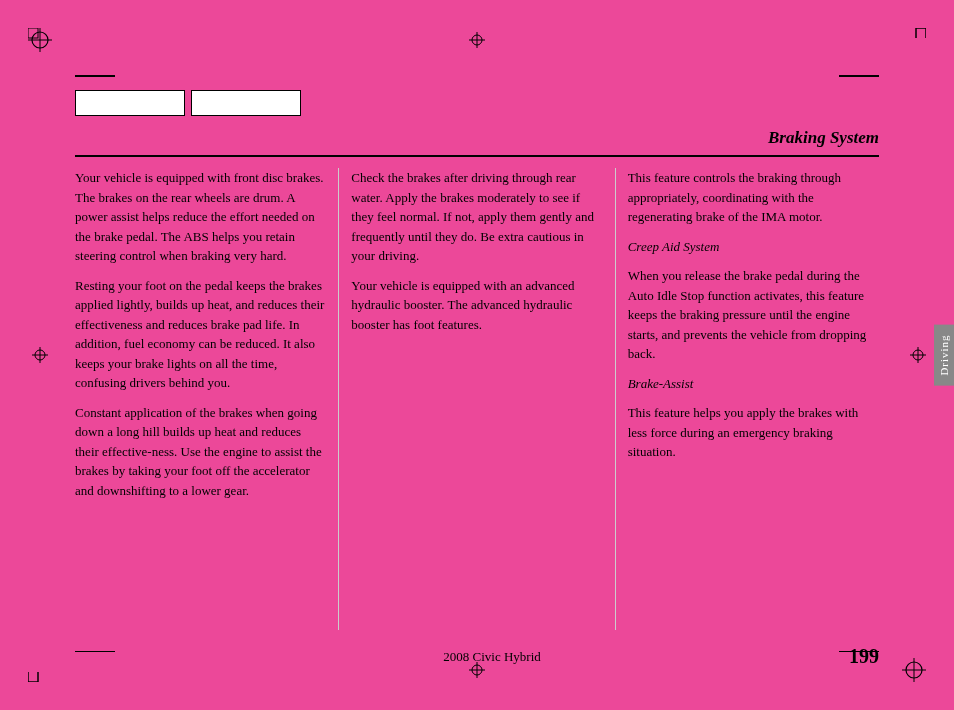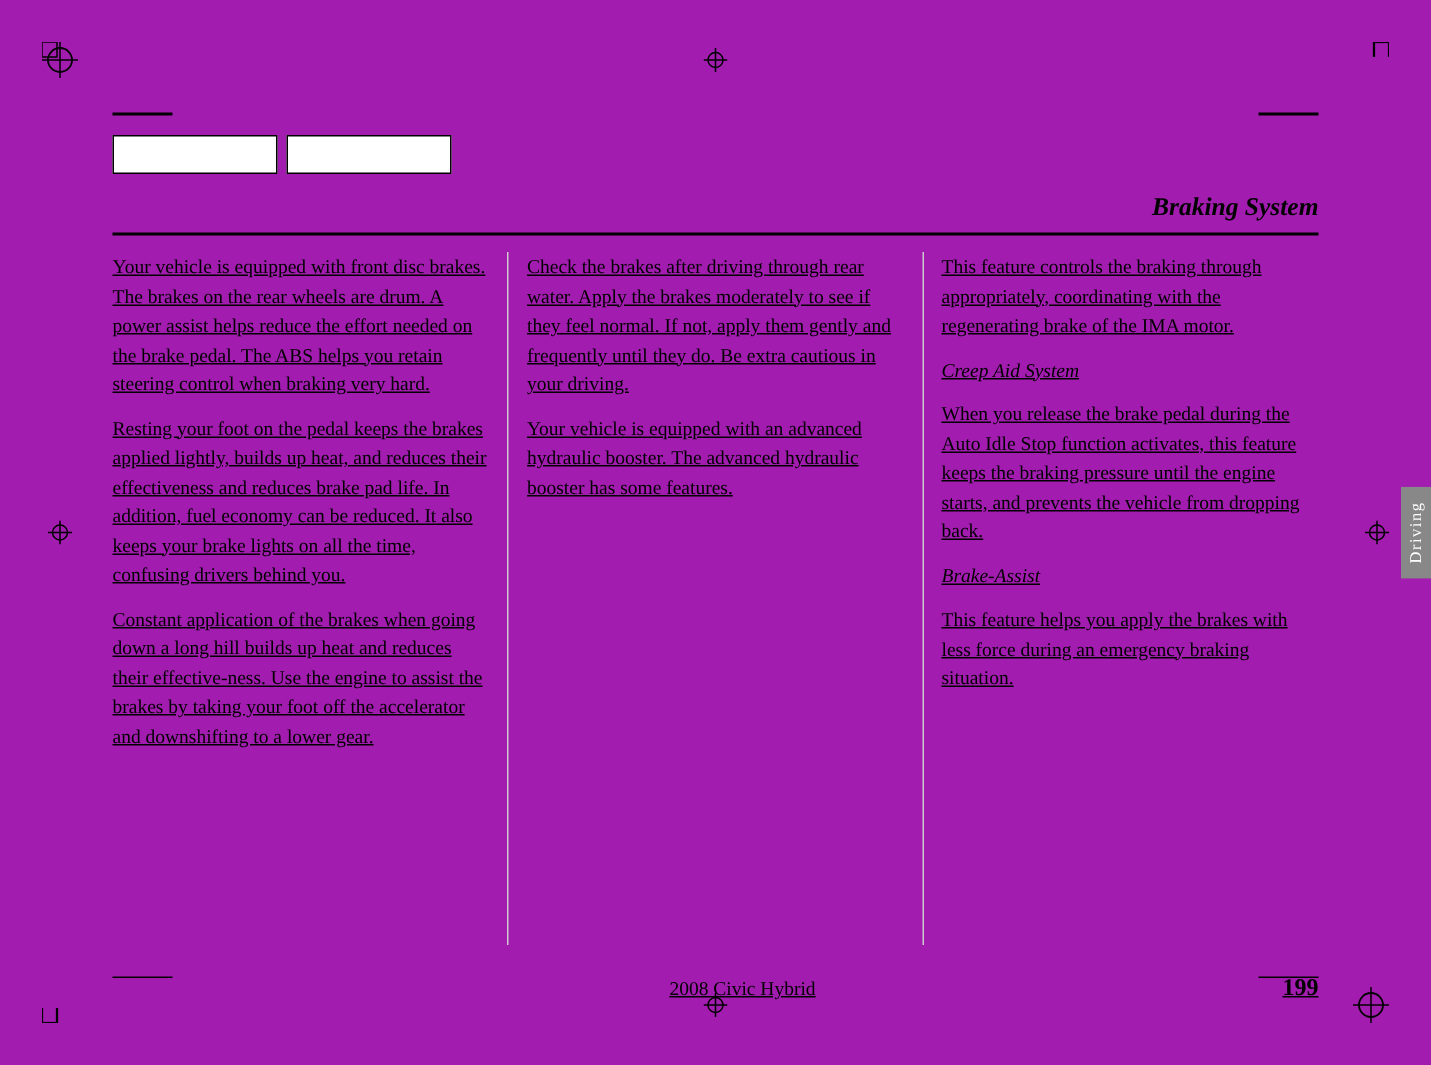--- a/index.html
+++ b/index.html
@@ -12,21 +12,21 @@
       color: #000;
       overflow: hidden;
       position: relative;
     }
 
     
     .page {
       width: 954px;
       height: 710px;
       position: relative;
-      background: #a21caf;
+      background: #ec4899;
     }
 
     
     .reg-mark {
       position: absolute;
       width: 24px;
       height: 24px;
     }
     .reg-mark.top-left { top: 28px; left: 28px; }
     .reg-mark.top-right { top: 28px; right: 28px; }
@@ -87,21 +87,20 @@
 
     
     .content-area {
       position: absolute;
       top: 168px;
       left: 75px;
       right: 75px;
       bottom: 80px;
       display: flex;
       gap: 0;
-      text-decoration: underline;
     }
 
     
     .col {
       flex: 1;
       padding: 0 10px;
       line-height: 1.5;
     }
     .col:first-child { padding-left: 0; }
     .col:last-child { padding-right: 0; }
@@ -128,31 +127,30 @@
     
     .footer {
       position: absolute;
       bottom: 42px;
       left: 75px;
       right: 75px;
       display: flex;
       justify-content: flex-start;
       align-items: center;
       font-size: 13px;
-      text-decoration: underline;
     }
 
     .footer-center {
       text-align: center;
       flex: 1;
     }
 
     .footer-right {
       font-weight: bold;
-      font-size: 16px;
+      font-size: 20px;
     }
 
     
   </style>
 </head>
 <body>
 
 <div class="page">
 
   <div class="reg-mark top-left">
@@ -234,21 +232,21 @@
     <div class="col">
       <p>Your vehicle is equipped with front disc brakes. The brakes on the rear wheels are drum. A power assist helps reduce the effort needed on the brake pedal. The ABS helps you retain steering control when braking very hard.</p>
       <p>Resting your foot on the pedal keeps the brakes applied lightly, builds up heat, and reduces their effectiveness and reduces brake pad life. In addition, fuel economy can be reduced. It also keeps your brake lights on all the time, confusing drivers behind you.</p>
       <p>Constant application of the brakes when going down a long hill builds up heat and reduces their effective-ness. Use the engine to assist the brakes by taking your foot off the accelerator and downshifting to a lower gear.</p>
     </div>
 
     <div class="col-divider"></div>
 
     <div class="col">
       <p>Check the brakes after driving through rear water. Apply the brakes moderately to see if they feel normal. If not, apply them gently and frequently until they do. Be extra cautious in your driving.</p>
-      <p>Your vehicle is equipped with an advanced hydraulic booster. The advanced hydraulic booster has some features.</p>
+      <p>Your vehicle is equipped with an advanced hydraulic booster. The advanced hydraulic booster has foot features.</p>
     </div>
 
     <div class="col-divider"></div>
 
     <div class="col">
       <p>This feature controls the braking through appropriately, coordinating with the regenerating brake of the IMA motor.</p>
       <p class="italic-title">Creep Aid System</p>
       <p>When you release the brake pedal during the Auto Idle Stop function activates, this feature keeps the braking pressure until the engine starts, and prevents the vehicle from dropping back.</p>
       <p class="italic-title">Brake-Assist</p>
       <p>This feature helps you apply the brakes with less force during an emergency braking situation.</p>

